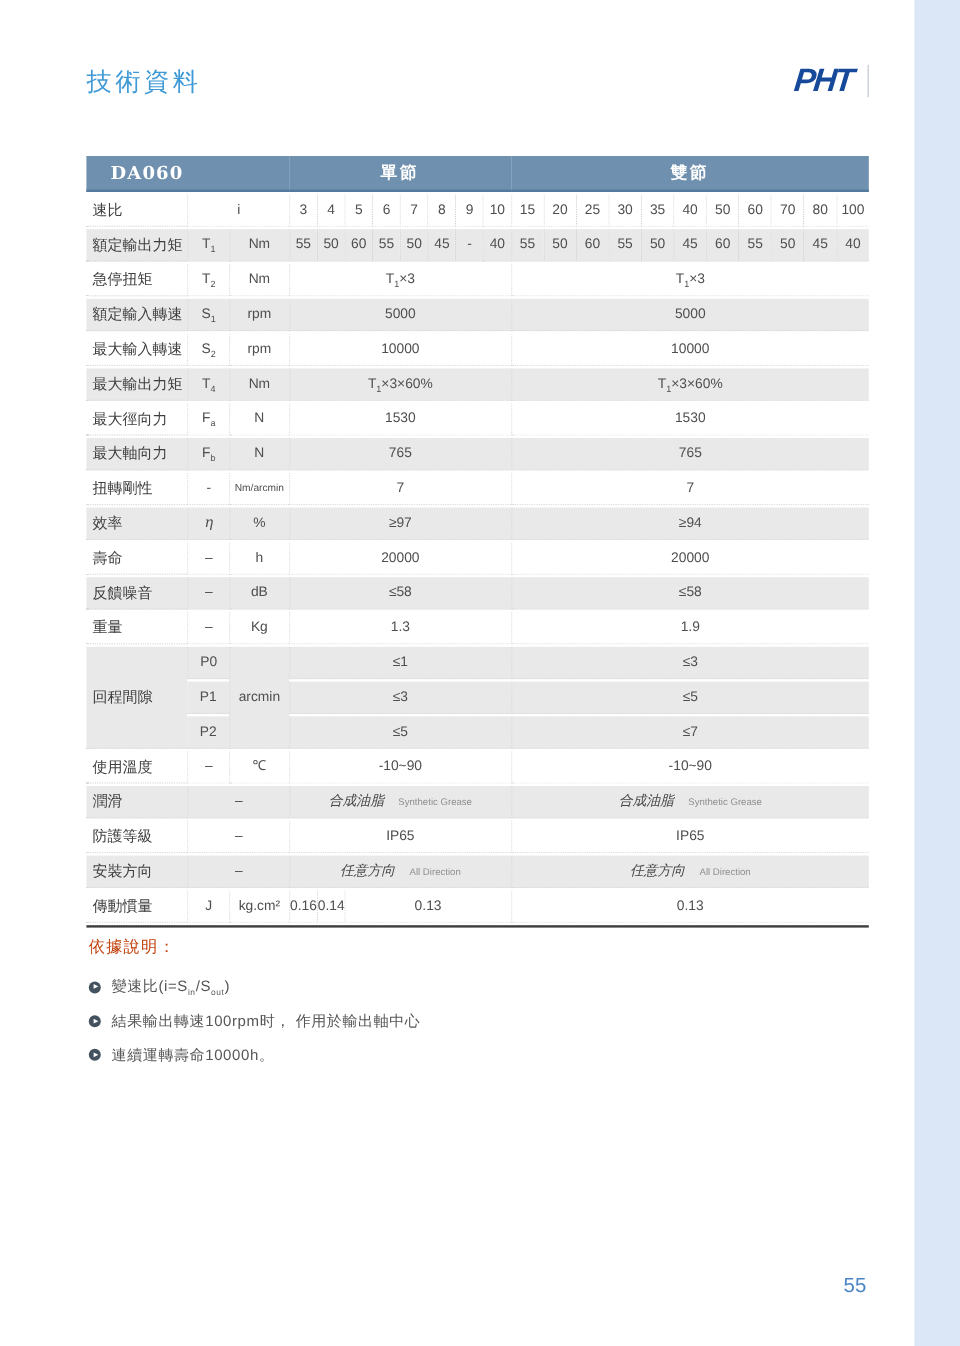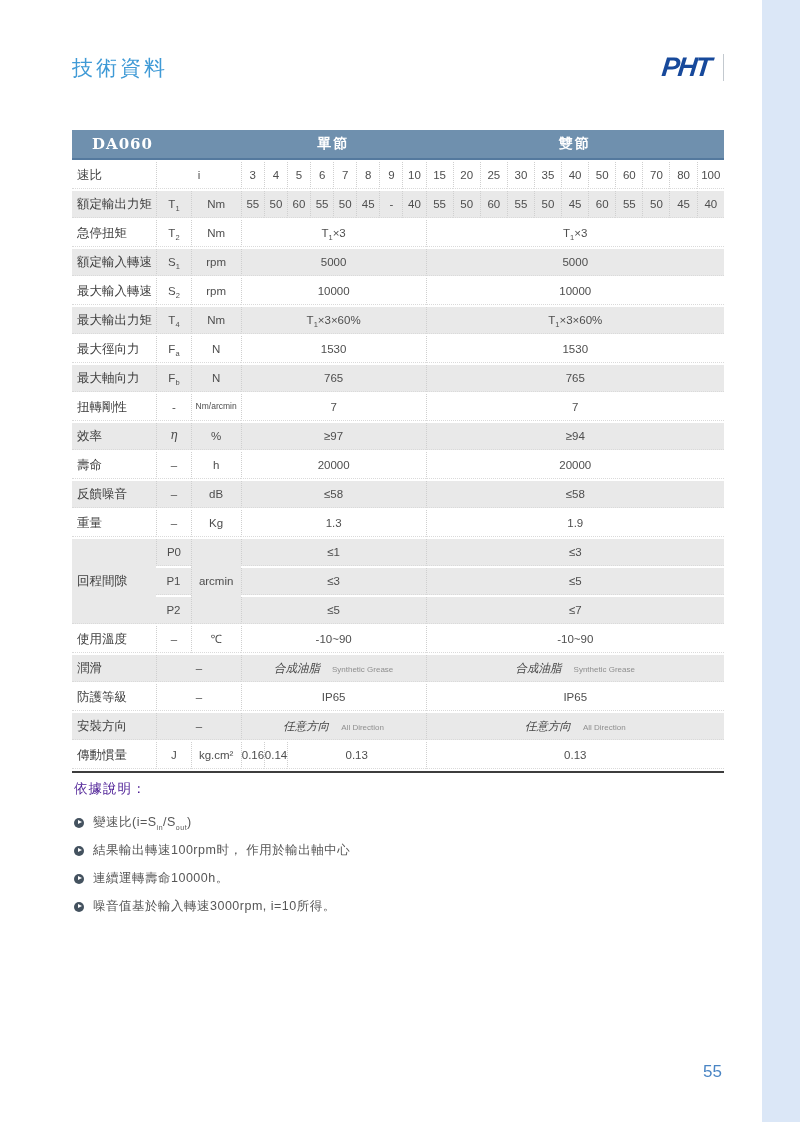--- a/index.html
+++ b/index.html
@@ -54,21 +54,21 @@
   td sub { font-size:7.5px; line-height:0; }
   td .eta { font-family:"DejaVu Serif","Liberation Serif",serif; font-style:italic; font-size:12px; }
   td.unit-sm { font-size:8.5px; }
   .en { font-size:8px; color:#8f8f8f; margin-left:12px; }
   .cn-val { font-family:"DejaVu Serif","Liberation Serif",serif; font-size:11.5px; color:#474747;font-style:italic; }
 
   
   .notes { position:absolute; top:780px; left:74px; width:500px; }
   .notes-heading {
     font-family:Liberation Sans, sans-serif;
-    font-size:13.5px; color:#4c1d95; letter-spacing:1px;
+    font-size:13.5px; color:#c2410c; letter-spacing:1px;
   }
   .notes ul { list-style:none; margin:16px 0 0 0; padding:0; }
   .notes li { display:flex; align-items:center; gap:9px; margin-bottom:11px;
               font-size:12.5px; color:#565656; letter-spacing:0.5px; }
   .bullet { width:10px; height:10px; border-radius:50%; background:#44525f;
             position:relative; flex:none; }
   .bullet::after {
     content:""; position:absolute; left:3.5px; top:2.5px;
     border-left:4px solid #ffffff;
     border-top:2.5px solid transparent; border-bottom:2.5px solid transparent;
@@ -313,21 +313,17 @@
         <span><span>變速比(i=S</span><sub>in</sub><span>/S</span><sub>out</sub><span>)</span></span>
       </li>
       <li>
         <span class="bullet"></span>
         <span>結果輸出轉速100rpm时， 作用於輸出軸中心</span>
       </li>
       <li>
         <span class="bullet"></span>
         <span>連續運轉壽命10000h。</span>
       </li>
-      <li>
-        <span class="bullet"></span>
-        <span>噪音值基於輸入轉速3000rpm, i=10所得。</span>
-      </li>
     </ul>
   </div>
 
   <div class="page-num">55</div>
 </div>
 
 </body></html>

